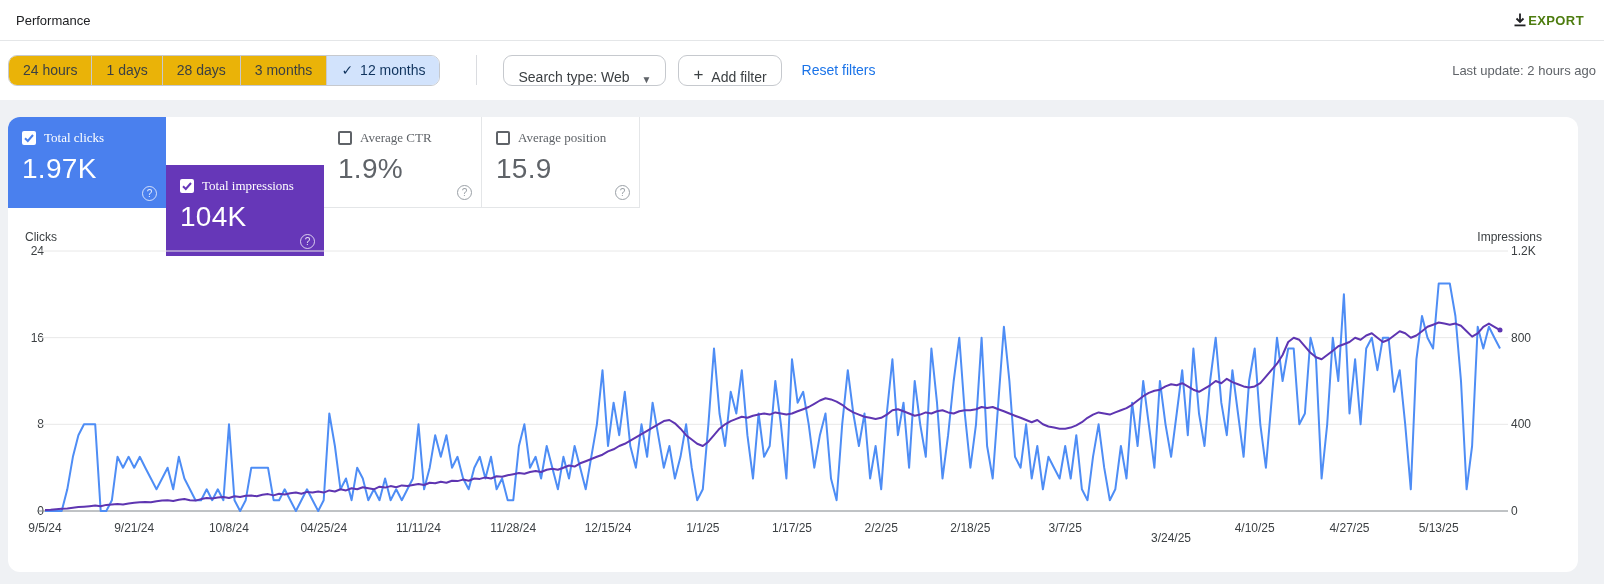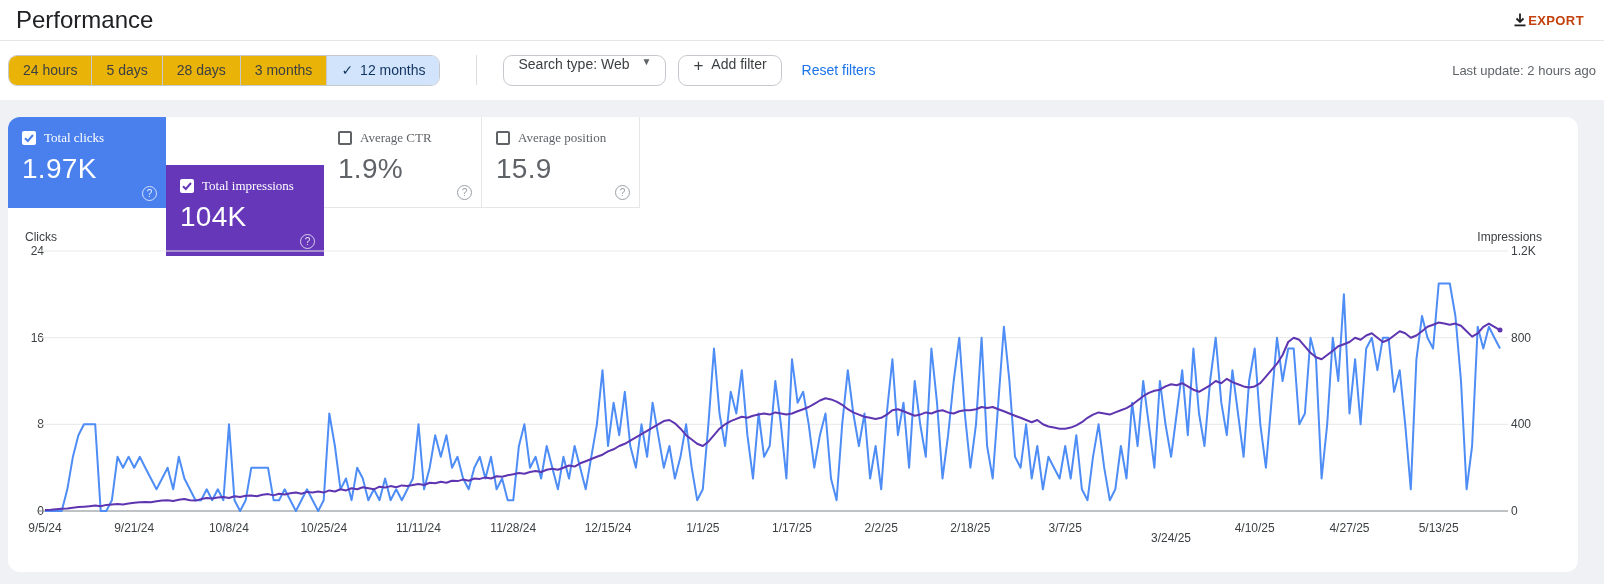--- a/index.html
+++ b/index.html
@@ -2,32 +2,32 @@
 <html><head>
 <meta charset="utf-8">
 <style>
   * { margin:0; padding:0; box-sizing:border-box; }
   html,body { width:1604px; height:584px; overflow:hidden; }
   body { background:#eff1f4; font-family:"Liberation Sans", sans-serif; color:#202124; position:relative; }
 
   
   .header { position:absolute; top:0; left:0; width:1604px; height:100px; background:#fff; }
   .title-row { height:41px; border-bottom:1px solid #e4e6e8; display:flex; align-items:center; justify-content:space-between; padding:0 12px 0 16px; }
-  .page-title { font-size:24px; color:#202124; }
-  .export-btn { display:flex; align-items:center; gap:0; font-size:13px; font-weight:bold; letter-spacing:.4px; color:#c2410c; cursor:pointer; background:none; border:none; padding:6px 8px; }
+  .page-title { font-size:13px; color:#202124; }
+  .export-btn { display:flex; align-items:center; gap:0; font-size:13px; font-weight:bold; letter-spacing:.4px; color:#4d7c0f; cursor:pointer; background:none; border:none; padding:6px 8px; }
   .export-btn svg { display:block; }
 
   .filter-row { height:58px; display:flex; align-items:center; padding:0 8px; gap:12px; }
   .seg-control { display:flex; border:1px solid #c6c9ce; border-radius:9px; overflow:hidden; height:31px; background:#fff; }
   .seg-btn { display:flex; align-items:center; gap:7px; padding:0 14px; font-size:14px; color:#3c4043; background:#eab308; border:none; border-right:1px solid #c6c9ce; cursor:pointer; white-space:nowrap; }
   .seg-btn:last-child { border-right:none; }
   .seg-btn.selected { background:#d2e3fc; color:#10345e; }
   .seg-check { font-size:14px; color:#10345e; }
   .v-divider { width:1px; height:30px; background:#dadce0; margin:0 14px 0 24px; }
-  .chip { display:flex; align-items:flex-start; gap:8px; height:31px; padding:0 14px; border:1px solid #c6c9ce; border-radius:9px; background:#fff; font-size:14px; color:#3c4043; cursor:pointer; white-space:nowrap; }
+  .chip { display:flex; align-items:flex-end; gap:8px; height:31px; padding:0 14px; border:1px solid #c6c9ce; border-radius:9px; background:#fff; font-size:14px; color:#3c4043; cursor:pointer; white-space:nowrap; }
   .chip .caret { font-size:10px; color:#5f6368; margin-left:4px; }
   .chip .plus { font-size:17px; color:#3c4043; }
   .reset-link { color:#1a73e8; font-size:14px; margin-left:8px; cursor:pointer; text-decoration:none; white-space:nowrap; }
   .last-update { margin-left:auto; font-size:13px; color:#5f6368; padding-right:0px; white-space:nowrap; }
 
   
   .card { position:absolute; left:8px; top:117px; width:1570px; height:455px; background:#fff; border-radius:12px; }
 
   .metric-tabs { display:flex; height:91px; }
   .metric-tab { width:158px; height:91px; position:relative; padding:13px 14px; cursor:pointer; }
@@ -72,21 +72,21 @@
       </span>
       <span>EXPORT</span>
     </button>
   </div>
   <div class="filter-row">
     <div class="seg-control">
       <button class="seg-btn">
           <span>24 hours</span>
         </button>
       <button class="seg-btn">
-          <span>5 days</span>
+          <span>1 days</span>
         </button>
       <button class="seg-btn">
           <span>28 days</span>
         </button>
       <button class="seg-btn">
           <span>3 months</span>
         </button>
       <button class="seg-btn selected">
         <span class="seg-check">✓</span>
         <span>12 months</span>
@@ -175,21 +175,21 @@
         <line x1="-8" x2="1463" y1="173.33333333333334" y2="173.33333333333334" stroke="#e8e8e8" stroke-width="1"></line>
         <line x1="-8" x2="1463" y1="260" y2="260" stroke="#80868b" stroke-width="1"></line>
         <polyline points="0.0,260.0 5.6,260.0 11.1,260.0 16.7,260.0 22.3,238.3 27.9,205.8 33.4,184.2 39.0,173.3 44.6,173.3 50.2,173.3 55.7,260.0 61.3,260.0 66.9,249.2 72.5,205.8 78.0,216.7 83.6,205.8 89.2,216.7 94.8,205.8 100.3,216.7 105.9,227.5 111.5,238.3 117.1,227.5 122.6,216.7 128.2,238.3 133.8,205.8 139.4,227.5 144.9,238.3 150.5,249.2 156.1,249.2 161.7,238.3 167.2,249.2 172.8,238.3 178.4,249.2 184.0,173.3 189.5,249.2 195.1,260.0 200.7,249.2 206.3,216.7 211.8,216.7 217.4,216.7 223.0,216.7 228.6,249.2 234.1,249.2 239.7,238.3 245.3,249.2 250.9,260.0 256.4,249.2 262.0,238.3 267.6,249.2 273.2,260.0 278.7,249.2 284.3,162.5 289.9,195.0 295.5,238.3 301.0,227.5 306.6,249.2 312.2,216.7 317.8,227.5 323.3,249.2 328.9,238.3 334.5,249.2 340.1,227.5 345.6,249.2 351.2,238.3 356.8,249.2 362.4,238.3 367.9,227.5 373.5,173.3 379.1,238.3 384.7,216.7 390.2,184.2 395.8,205.8 401.4,184.2 407.0,216.7 412.5,205.8 418.1,227.5 423.7,238.3 429.3,216.7 434.8,205.8 440.4,227.5 446.0,205.8 451.6,238.3 457.1,227.5 462.7,249.2 468.3,249.2 473.9,195.0 479.4,173.3 485.0,216.7 490.6,205.8 496.1,227.5 501.7,195.0 507.3,216.7 512.9,238.3 518.4,205.8 524.0,227.5 529.6,195.0 535.2,216.7 540.7,238.3 546.3,205.8 551.9,173.3 557.5,119.2 563.0,195.0 568.6,151.7 574.2,184.2 579.8,140.8 585.3,195.0 590.9,216.7 596.5,173.3 602.1,205.8 607.6,151.7 613.2,184.2 618.8,216.7 624.4,195.0 629.9,227.5 635.5,205.8 641.1,173.3 646.7,216.7 652.2,249.2 657.8,238.3 663.4,173.3 669.0,97.5 674.5,162.5 680.1,195.0 685.7,140.8 691.3,162.5 696.8,119.2 702.4,184.2 708.0,227.5 713.6,162.5 719.1,205.8 724.7,195.0 730.3,130.0 735.9,173.3 741.4,227.5 747.0,108.3 752.6,151.7 758.2,140.8 763.7,173.3 769.3,216.7 774.9,184.2 780.5,162.5 786.0,227.5 791.6,249.2 797.2,173.3 802.8,119.2 808.3,162.5 813.9,195.0 819.5,162.5 825.1,227.5 830.6,195.0 836.2,238.3 841.8,162.5 847.4,108.3 852.9,184.2 858.5,151.7 864.1,216.7 869.7,130.0 875.2,173.3 880.8,205.8 886.4,97.5 892.0,151.7 897.5,227.5 903.1,184.2 908.7,130.0 914.3,86.7 919.8,162.5 925.4,216.7 931.0,173.3 936.6,86.7 942.1,195.0 947.7,227.5 953.3,151.7 958.9,75.8 964.4,130.0 970.0,205.8 975.6,216.7 981.1,173.3 986.7,227.5 992.3,195.0 997.9,238.3 1003.4,205.8 1009.0,216.7 1014.6,227.5 1020.2,195.0 1025.7,227.5 1031.3,184.2 1036.9,238.3 1042.5,249.2 1048.0,205.8 1053.6,173.3 1059.2,216.7 1064.8,249.2 1070.3,238.3 1075.9,195.0 1081.5,227.5 1087.1,151.7 1092.6,195.0 1098.2,130.0 1103.8,173.3 1109.4,216.7 1114.9,130.0 1120.5,173.3 1126.1,205.8 1131.7,162.5 1137.2,119.2 1142.8,184.2 1148.4,97.5 1154.0,162.5 1159.5,195.0 1165.1,130.0 1170.7,86.7 1176.3,151.7 1181.8,184.2 1187.4,119.2 1193.0,162.5 1198.6,205.8 1204.1,130.0 1209.7,97.5 1215.3,173.3 1220.9,216.7 1226.4,151.7 1232.0,86.7 1237.6,130.0 1243.2,97.5 1248.7,97.5 1254.3,173.3 1259.9,162.5 1265.5,86.7 1271.0,108.3 1276.6,227.5 1282.2,173.3 1287.8,86.7 1293.3,130.0 1298.9,43.3 1304.5,162.5 1310.1,108.3 1315.6,173.3 1321.2,97.5 1326.8,86.7 1332.4,119.2 1337.9,86.7 1343.5,86.7 1349.1,140.8 1354.7,119.2 1360.2,173.3 1365.8,238.3 1371.4,108.3 1377.0,65.0 1382.5,86.7 1388.1,97.5 1393.7,32.5 1399.3,32.5 1404.8,32.5 1410.4,65.0 1416.0,130.0 1421.6,238.3 1427.1,195.0 1432.7,75.8 1438.3,97.5 1443.9,75.8 1449.4,86.7 1455.0,97.5" fill="none" stroke="#4e8df5" stroke-width="2" stroke-linejoin="round"></polyline>
         <polyline points="0.0,258.9 5.6,258.7 11.1,258.3 16.7,257.8 22.3,257.4 27.9,256.8 33.4,256.1 39.0,255.7 44.6,255.2 50.2,254.6 55.7,255.2 61.3,253.9 66.9,253.5 72.5,253.1 78.0,253.5 83.6,252.4 89.2,251.8 94.8,251.3 100.3,250.9 105.9,251.3 111.5,250.3 117.1,249.6 122.6,249.2 128.2,250.0 133.8,248.7 139.4,248.1 144.9,249.2 150.5,249.6 156.1,248.1 161.7,247.0 167.2,247.4 172.8,246.6 178.4,245.9 184.0,247.0 189.5,245.3 195.1,245.9 200.7,244.8 206.3,244.4 211.8,245.3 217.4,243.8 223.0,243.1 228.6,244.4 234.1,242.7 239.7,243.5 245.3,242.2 250.9,241.6 256.4,242.7 262.0,240.9 267.6,241.6 273.2,240.5 278.7,241.6 284.3,239.4 289.9,240.5 295.5,238.3 301.0,239.4 306.6,237.3 312.2,238.3 317.8,236.2 323.3,237.3 328.9,238.3 334.5,235.7 340.1,236.6 345.6,235.1 351.2,236.2 356.8,234.4 362.4,235.1 367.9,234.0 373.5,232.9 379.1,234.0 384.7,231.8 390.2,232.3 395.8,230.8 401.4,231.8 407.0,229.7 412.5,230.1 418.1,228.6 423.7,229.7 429.3,227.5 434.8,227.9 440.4,226.4 446.0,227.5 451.6,225.3 457.1,225.8 462.7,224.3 468.3,223.2 473.9,222.1 479.4,222.7 485.0,221.0 490.6,219.9 496.1,221.0 501.7,218.8 507.3,217.8 512.9,218.8 518.4,216.7 524.0,214.5 529.6,215.6 535.2,212.3 540.7,210.2 546.3,208.0 551.9,205.8 557.5,203.7 563.0,200.4 568.6,198.3 574.2,195.0 579.8,192.8 585.3,189.6 590.9,186.3 596.5,183.1 602.1,179.8 607.6,176.6 613.2,173.3 618.8,170.1 624.4,169.0 629.9,172.3 635.5,177.7 641.1,184.2 646.7,188.5 652.2,192.8 657.8,195.0 663.4,190.7 669.0,184.2 674.5,177.7 680.1,173.3 685.7,170.1 691.3,167.9 696.8,165.8 702.4,166.8 708.0,164.7 713.6,163.6 719.1,162.5 724.7,163.6 730.3,161.4 735.9,162.5 741.4,163.6 747.0,162.5 752.6,160.3 758.2,158.2 763.7,156.0 769.3,152.8 774.9,149.5 780.5,147.3 786.0,148.4 791.6,150.6 797.2,153.8 802.8,158.2 808.3,161.4 813.9,163.6 819.5,165.8 825.1,166.8 830.6,167.9 836.2,166.8 841.8,163.6 847.4,159.3 852.9,158.2 858.5,160.3 864.1,162.5 869.7,164.7 875.2,163.6 880.8,161.4 886.4,162.5 892.0,160.3 897.5,159.3 903.1,161.4 908.7,162.5 914.3,160.3 919.8,159.3 925.4,159.3 931.0,158.2 936.6,156.0 942.1,157.1 947.7,156.0 953.3,158.2 958.9,160.3 964.4,162.5 970.0,164.7 975.6,166.8 981.1,169.0 986.7,171.2 992.3,169.0 997.9,173.3 1003.4,175.5 1009.0,176.6 1014.6,177.7 1020.2,177.7 1025.7,176.6 1031.3,174.4 1036.9,171.2 1042.5,166.8 1048.0,163.6 1053.6,161.4 1059.2,162.5 1064.8,163.6 1070.3,161.4 1075.9,159.3 1081.5,157.1 1087.1,153.8 1092.6,149.5 1098.2,145.2 1103.8,141.9 1109.4,139.8 1114.9,138.7 1120.5,135.4 1126.1,133.3 1131.7,134.3 1137.2,132.2 1142.8,135.4 1148.4,138.7 1154.0,140.8 1159.5,137.6 1165.1,134.3 1170.7,130.0 1176.3,132.2 1181.8,127.8 1187.4,131.1 1193.0,133.3 1198.6,135.4 1204.1,136.5 1209.7,135.4 1215.3,132.2 1220.9,125.7 1226.4,119.2 1232.0,112.7 1237.6,104.0 1243.2,91.0 1248.7,86.7 1254.3,88.8 1259.9,95.3 1265.5,101.8 1271.0,106.2 1276.6,108.3 1282.2,104.0 1287.8,99.7 1293.3,95.3 1298.9,93.2 1304.5,91.0 1310.1,86.7 1315.6,88.8 1321.2,84.5 1326.8,82.3 1332.4,86.7 1337.9,91.0 1343.5,88.8 1349.1,84.5 1354.7,80.2 1360.2,82.3 1365.8,86.7 1371.4,84.5 1377.0,80.2 1382.5,75.8 1388.1,73.7 1393.7,71.5 1399.3,72.6 1404.8,73.7 1410.4,72.6 1416.0,74.8 1421.6,80.2 1427.1,85.6 1432.7,82.3 1438.3,75.8 1443.9,72.6 1449.4,75.8 1455.0,79.1" fill="none" stroke="#5e35b1" stroke-width="2" stroke-linejoin="round"></polyline>
         <circle cx="1455.0" cy="79.1" r="2.5" fill="#5e35b1"></circle>
       </svg>
     <div id="x-labels">
         <div class="x-label" style="left: 37px;">9/5/24</div>
         <div class="x-label" style="left: 126.195px;">9/21/24</div>
         <div class="x-label" style="left: 220.966px;">10/8/24</div>
-        <div class="x-label" style="left: 315.736px;">10/25/24</div>
+        <div class="x-label" style="left: 315.736px;">04/25/24</div>
         <div class="x-label" style="left: 410.506px;">11/11/24</div>
         <div class="x-label" style="left: 505.276px;">11/28/24</div>
         <div class="x-label" style="left: 600.046px;">12/15/24</div>
         <div class="x-label" style="left: 694.816px;">1/1/25</div>
         <div class="x-label" style="left: 784.011px;">1/17/25</div>
         <div class="x-label" style="left: 873.207px;">2/2/25</div>
         <div class="x-label" style="left: 962.402px;">2/18/25</div>
         <div class="x-label" style="left: 1057.17px;">3/7/25</div>
         <div class="x-label" style="left: 1163px; margin-top: 10px;">3/24/25</div>
         <div class="x-label" style="left: 1246.71px;">4/10/25</div>

